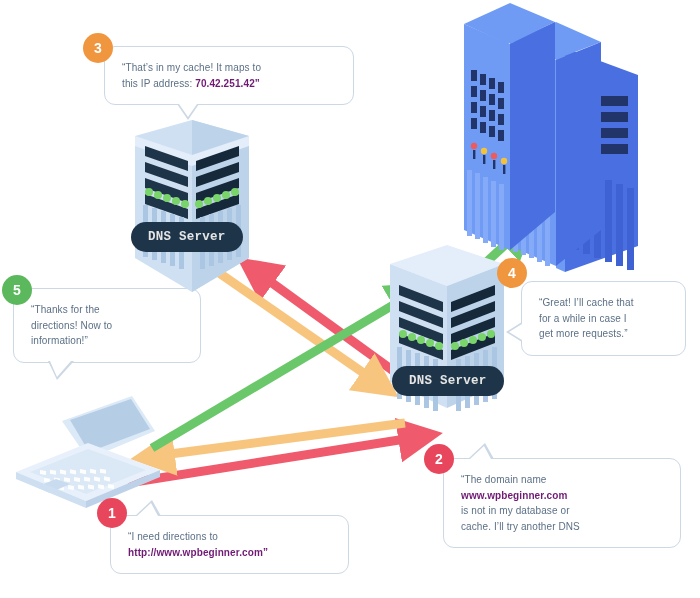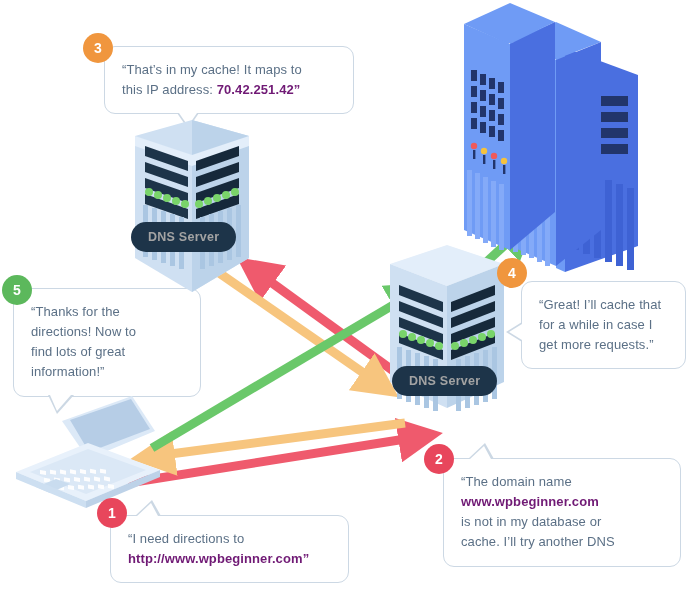--- a/index.html
+++ b/index.html
@@ -28,21 +28,21 @@
   #callout-layer { z-index: 5; }
 
   
   .bubble {
     position: absolute;
     box-sizing: border-box;
     background: #ffffff;
     border: 1.6px solid #ccd8e4;
     border-radius: 11px;
     color: #5b7086;
-    font-size: 13px;
+    font-size: 10px;
     line-height: 1.55;
     padding: 13px 4px 13px 17px;
     letter-spacing: .1px;
   }
   .bubble b {
     color: #701a75;
     font-weight: bold;
   }
   .bubble-line { white-space: nowrap; }
 
@@ -114,28 +114,29 @@
     align-items: center;
     justify-content: center;
     z-index: 7;
     box-shadow: 0 0 0 0 rgba(0,0,0,0);
   }
 
   
   .srv-pill {
     position: absolute;
     background: #1d3449;
-    color: #a3a3a3;
+    color: #e5e5e5;
     font-size: 12.5px;
     font-weight: bold;
     letter-spacing: .25px;
     border-radius: 17px;
     padding: 8px 17px;
     white-space: nowrap;
     z-index: 4;
+    font-family: Liberation Mono, monospace;
   }
 </style>
 </head>
 <body>
 
 <div id="stage">
 
   <svg class="layer" id="arrow-layer" viewBox="0 0 700 598">
     <defs>
       <marker id="ah-red" markerWidth="5" markerHeight="5" refX="2.2" refY="2.5" orient="auto" markerUnits="strokeWidth">
@@ -422,21 +423,20 @@
       <div class="bubble-line">“That’s in my cache! It maps to</div>
       <div class="bubble-line"><span>this IP address: </span><b>70.42.251.42”</b></div>
       <span class="tail tail-down"></span>
       <span class="tail-fill tail-down-fill"></span>
     </div>
     <div class="badge" style="left:83px; top:33px; background:#f0963e;">3</div>
 
     <div class="bubble" style="left:13px; top:288px; width:188px;">
       <div class="bubble-line">“Thanks for the</div>
       <div class="bubble-line">directions! Now to</div>
-      <div class="bubble-line">find lots of great</div>
       <div class="bubble-line">information!”</div>
       <span class="tail tail-dl"></span>
       <span class="tail-fill tail-dl-fill"></span>
     </div>
     <div class="badge" style="left:2px; top:275px; background:#5cb85c;">5</div>
 
     <div class="bubble" style="left:521px; top:281px; width:165px;">
       <div class="bubble-line">“Great! I’ll cache that</div>
       <div class="bubble-line">for a while in case I</div>
       <div class="bubble-line">get more requests.”</div>

